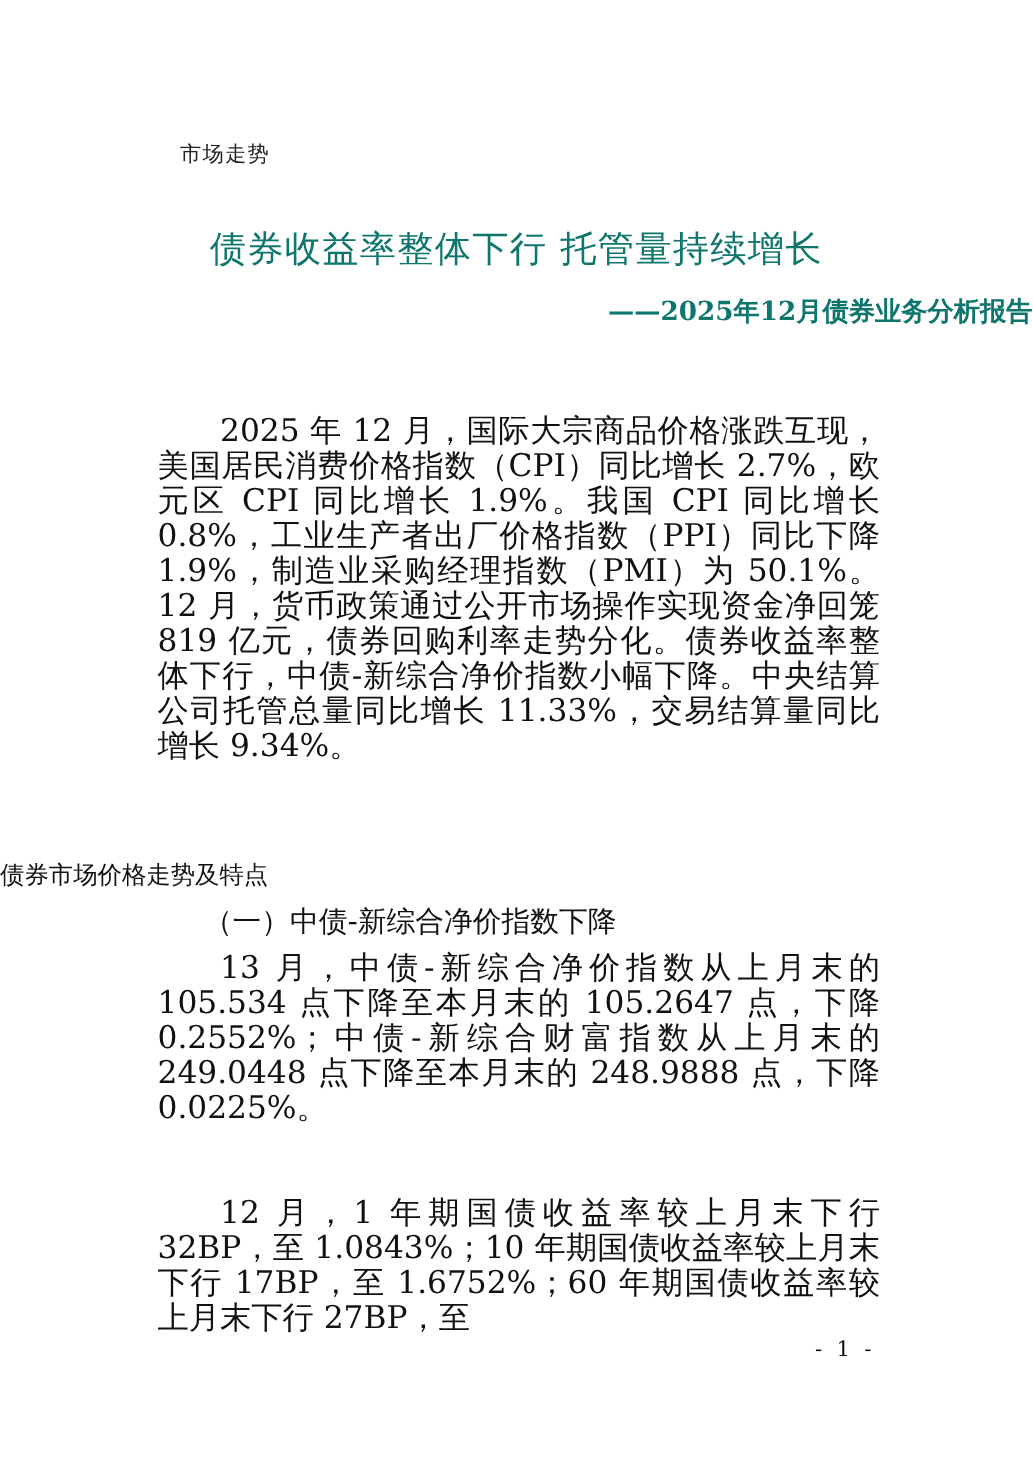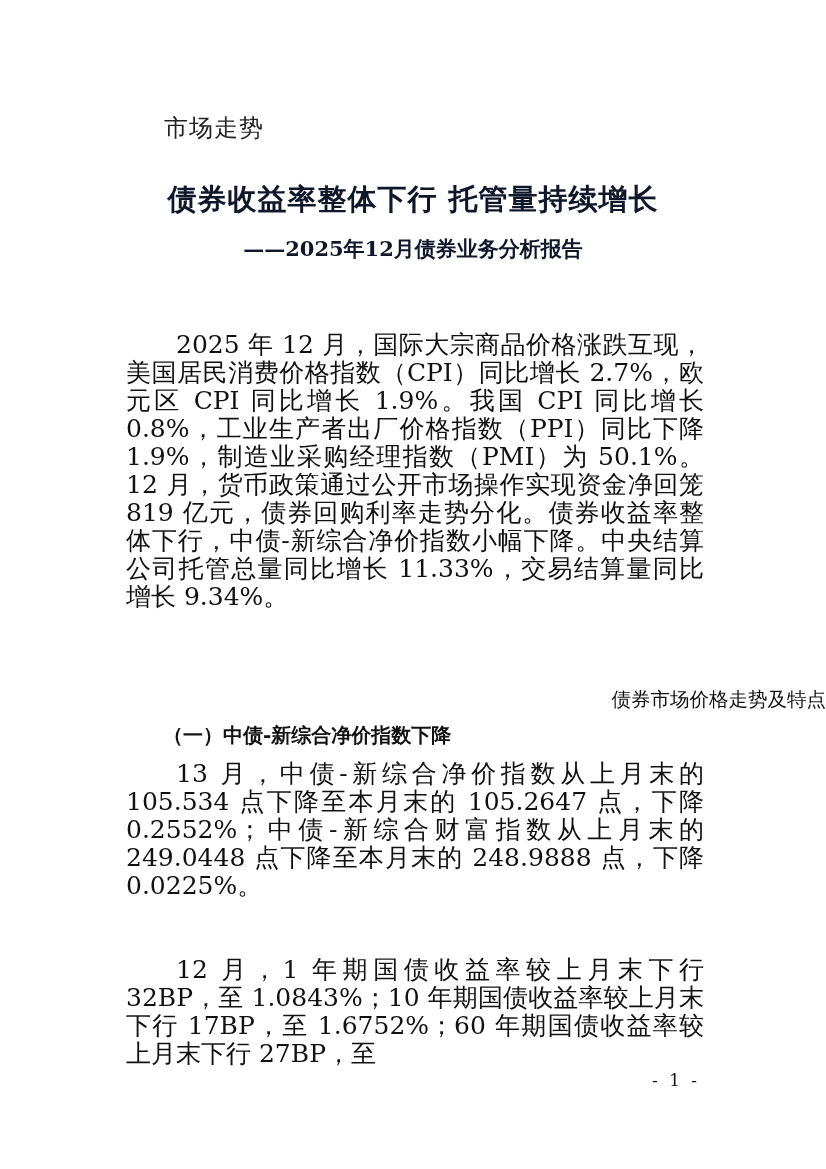--- a/index.html
+++ b/index.html
@@ -1,25 +1,25 @@
 <!DOCTYPE html>
 <html><head>
 <meta charset="utf-8">
 <style>
   html, body { margin:0; padding:0; background:#ffffff; }
   body { width:826px; height:1169px; position:relative; overflow:hidden; color:#111; }
   .page { position:absolute; left:0; top:0; width:826px; height:1169px; background:#fff; }
-  .section-tag { position:absolute; left:164px; top:112px; font-family:"DejaVu Serif", serif; font-size:24px; color:#222; letter-spacing:1px; }
-  .title { position:absolute; left:0; width:826px; top:180px; text-align:center; font-family:"DejaVu Serif", serif; font-weight:bold; font-size:29px; color:#0f172a; letter-spacing:1px; }
-  .subtitle { position:absolute; left:0; width:826px; top:235px; text-align:center; font-family:"DejaVu Serif", serif; font-weight:bold; font-size:21px; color:#0f172a; }
+  .section-tag { position:absolute; left:144px; top:112px; font-family:"DejaVu Serif", serif; font-size:17px; color:#222; letter-spacing:1px; }
+  .title { position:absolute; left:0; width:826px; top:180px; text-align:center; font-family:"DejaVu Serif", serif; font-weight:normal; font-size:29px; color:#0f766e; letter-spacing:1px; }
+  .subtitle { position:absolute; left:0; width:826px; top:235px; text-align:right; font-family:"DejaVu Serif", serif; font-weight:bold; font-size:21px; color:#0f766e; }
   .body { position:absolute; left:126px; width:578px; font-family:"DejaVu Serif", serif; font-size:25px; line-height:28px; color:#111; text-align:justify; text-align-last:left; }
   .para { margin:0; text-indent:2em; }
   .p1 { top:331px; }
-  .h-center { position:absolute; left:0; width:826px; top:686px; text-align:right; font-family:"DejaVu Sans", sans-serif; font-size:19.5px; color:#111; }
-  .h-sub { position:absolute; left:163px; font-family:"DejaVu Sans", sans-serif; font-weight:bold; font-size:20px; color:#111; }
+  .h-center { position:absolute; left:0; width:826px; top:686px; text-align:left; font-family:"DejaVu Sans", sans-serif; font-size:19.5px; color:#111; }
+  .h-sub { position:absolute; left:163px; font-family:"DejaVu Sans", sans-serif; font-weight:normal; font-size:23px; color:#111; }
   .h1 { top:722px; }
   .h2 { top:918px; }
   .p2 { top:760px; }
   .p3 { top:956px; }
   .page-num { position:absolute; left:652px; top:1070px; font-family:"DejaVu Serif", serif; font-size:17px; color:#111; letter-spacing:3px; }
 </style>
 </head>
 <body>
 
 <div class="page">

